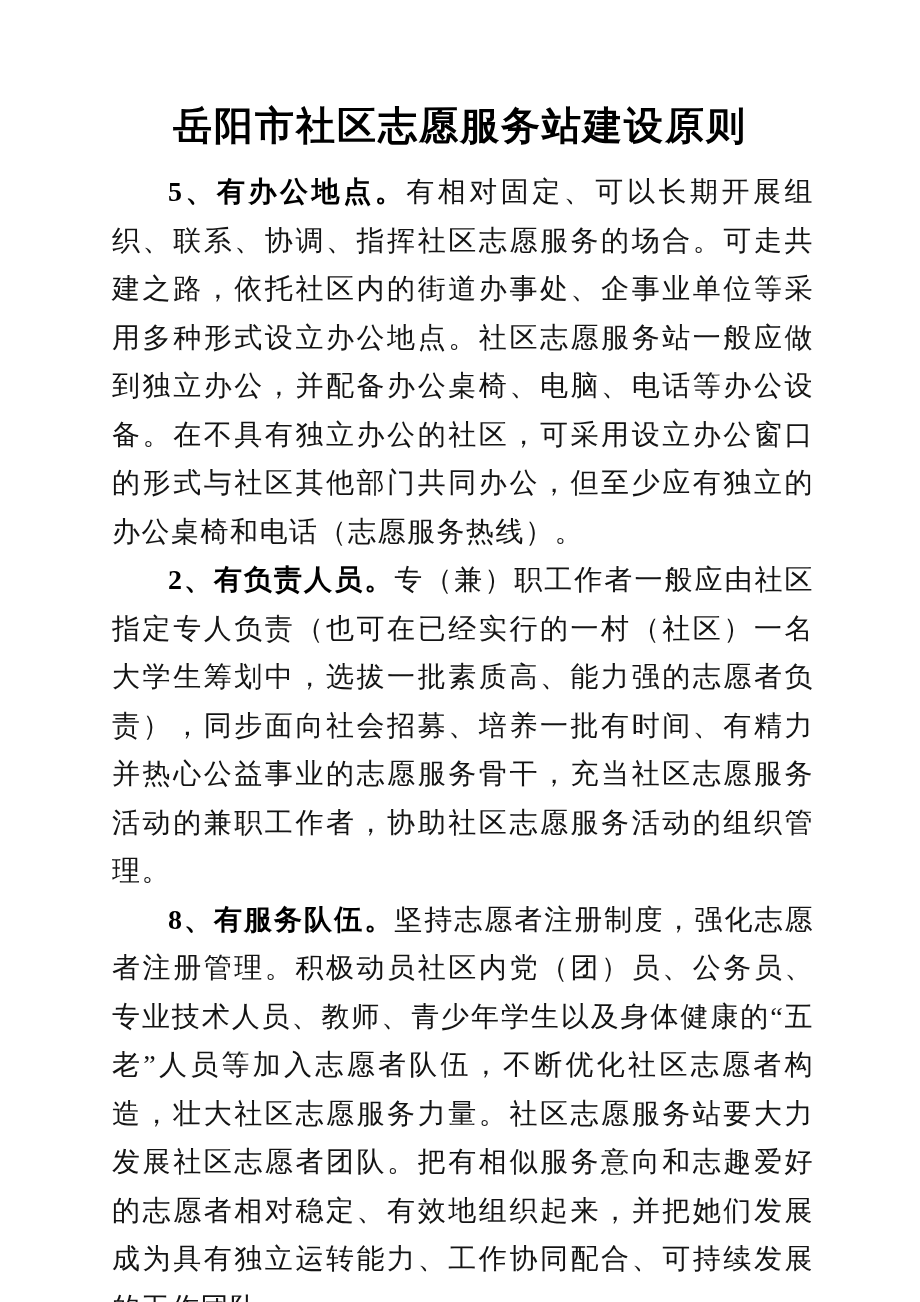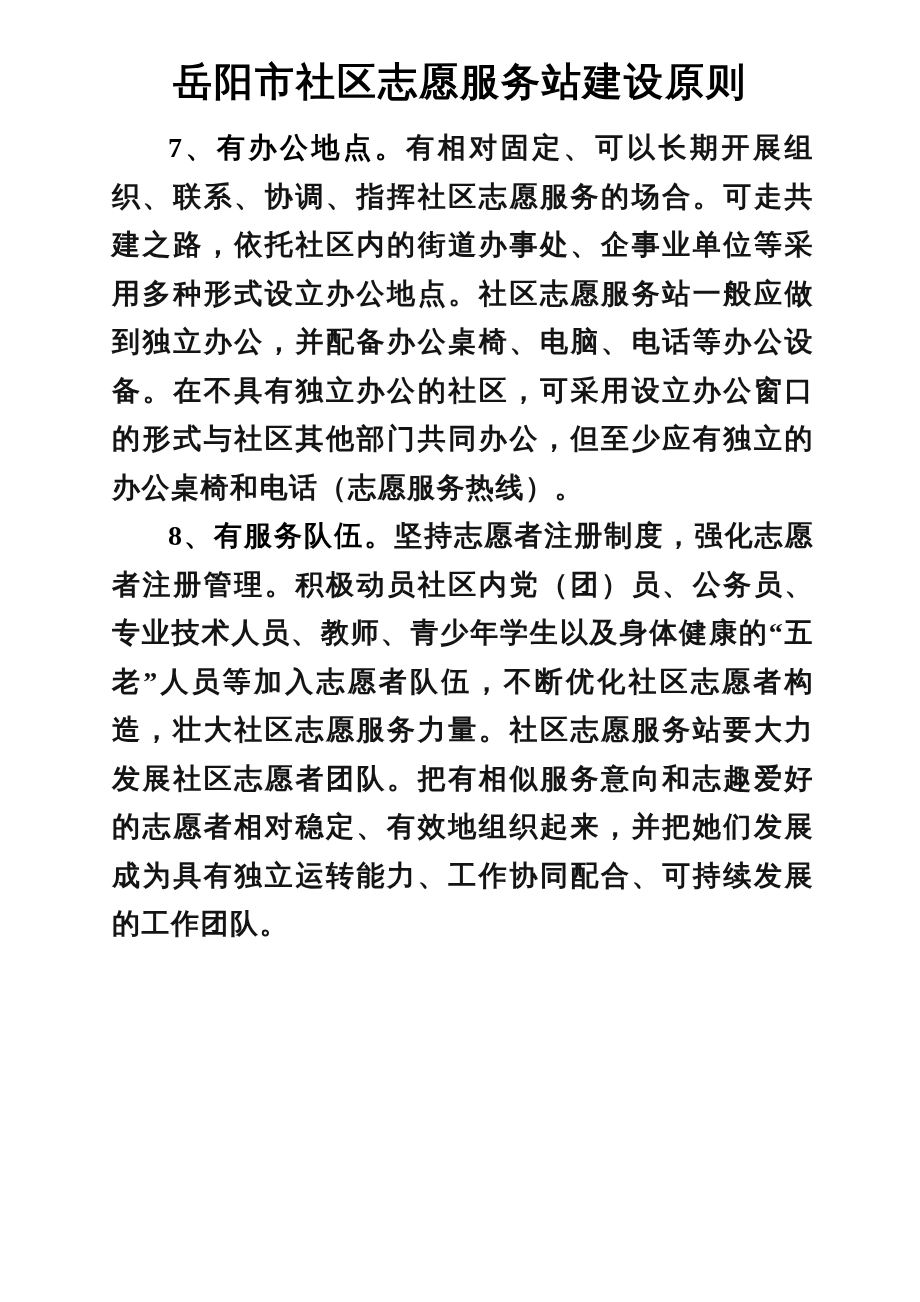--- a/index.html
+++ b/index.html
@@ -9,21 +9,21 @@
   }
   .doc-page {
     position: relative;
     width: 920px;
     height: 1302px;
     margin: 0 auto;
     background: #ffffff;
     color: #111111;
     font-family: "Liberation Serif", "DejaVu Serif", serif;
     box-sizing: border-box;
-    padding-top: 56px;
+    padding-top: 100px;
     overflow: hidden;
   }
   .doc-title {
     margin: 0;
     text-align: center;
     font-size: 39px;
     font-weight: 700;
     line-height: 52px;
     letter-spacing: 2px;
     color: #000000;
@@ -40,29 +40,30 @@
   .doc-paragraph {
     margin: 0;
     padding: 0;
     text-indent: 2em;
   }
   .p-heading {
     font-weight: 700;
     color: #000000;
   }
   .p-body {
-    font-weight: 700;
+    font-weight: 400;
     margin-top: 10px;
   }
 </style>
 </head>
 <body>
 
 <div class="doc-page">
   <h1 class="doc-title">岳阳市社区志愿服务站建设原则</h1>
 
   <div class="doc-content">
-    <p class="doc-paragraph"><b class="p-heading">7、有办公地点。</b><span class="p-body">有相对固定、可以长期开展组织、联系、协调、指挥社区志愿服务的场合。可走共建之路，依托社区内的街道办事处、企事业单位等采用多种形式设立办公地点。社区志愿服务站一般应做到独立办公，并配备办公桌椅、电脑、电话等办公设备。在不具有独立办公的社区，可采用设立办公窗口的形式与社区其他部门共同办公，但至少应有独立的办公桌椅和电话（志愿服务热线）。</span></p>
+    <p class="doc-paragraph"><b class="p-heading">5、有办公地点。</b><span class="p-body">有相对固定、可以长期开展组织、联系、协调、指挥社区志愿服务的场合。可走共建之路，依托社区内的街道办事处、企事业单位等采用多种形式设立办公地点。社区志愿服务站一般应做到独立办公，并配备办公桌椅、电脑、电话等办公设备。在不具有独立办公的社区，可采用设立办公窗口的形式与社区其他部门共同办公，但至少应有独立的办公桌椅和电话（志愿服务热线）。</span></p>
 
+    <p class="doc-paragraph"><b class="p-heading">2、有负责人员。</b><span class="p-body">专（兼）职工作者一般应由社区指定专人负责（也可在已经实行的一村（社区）一名大学生筹划中，选拔一批素质高、能力强的志愿者负责），同步面向社会招募、培养一批有时间、有精力并热心公益事业的志愿服务骨干，充当社区志愿服务活动的兼职工作者，协助社区志愿服务活动的组织管理。</span></p>
 
     <p class="doc-paragraph"><b class="p-heading">8、有服务队伍。</b><span class="p-body">坚持志愿者注册制度，强化志愿者注册管理。积极动员社区内党（团）员、公务员、专业技术人员、教师、青少年学生以及身体健康的“五老”人员等加入志愿者队伍，不断优化社区志愿者构造，壮大社区志愿服务力量。社区志愿服务站要大力发展社区志愿者团队。把有相似服务意向和志趣爱好的志愿者相对稳定、有效地组织起来，并把她们发展成为具有独立运转能力、工作协同配合、可持续发展的工作团队。</span></p>
   </div>
 </div>
 
 </body></html>

